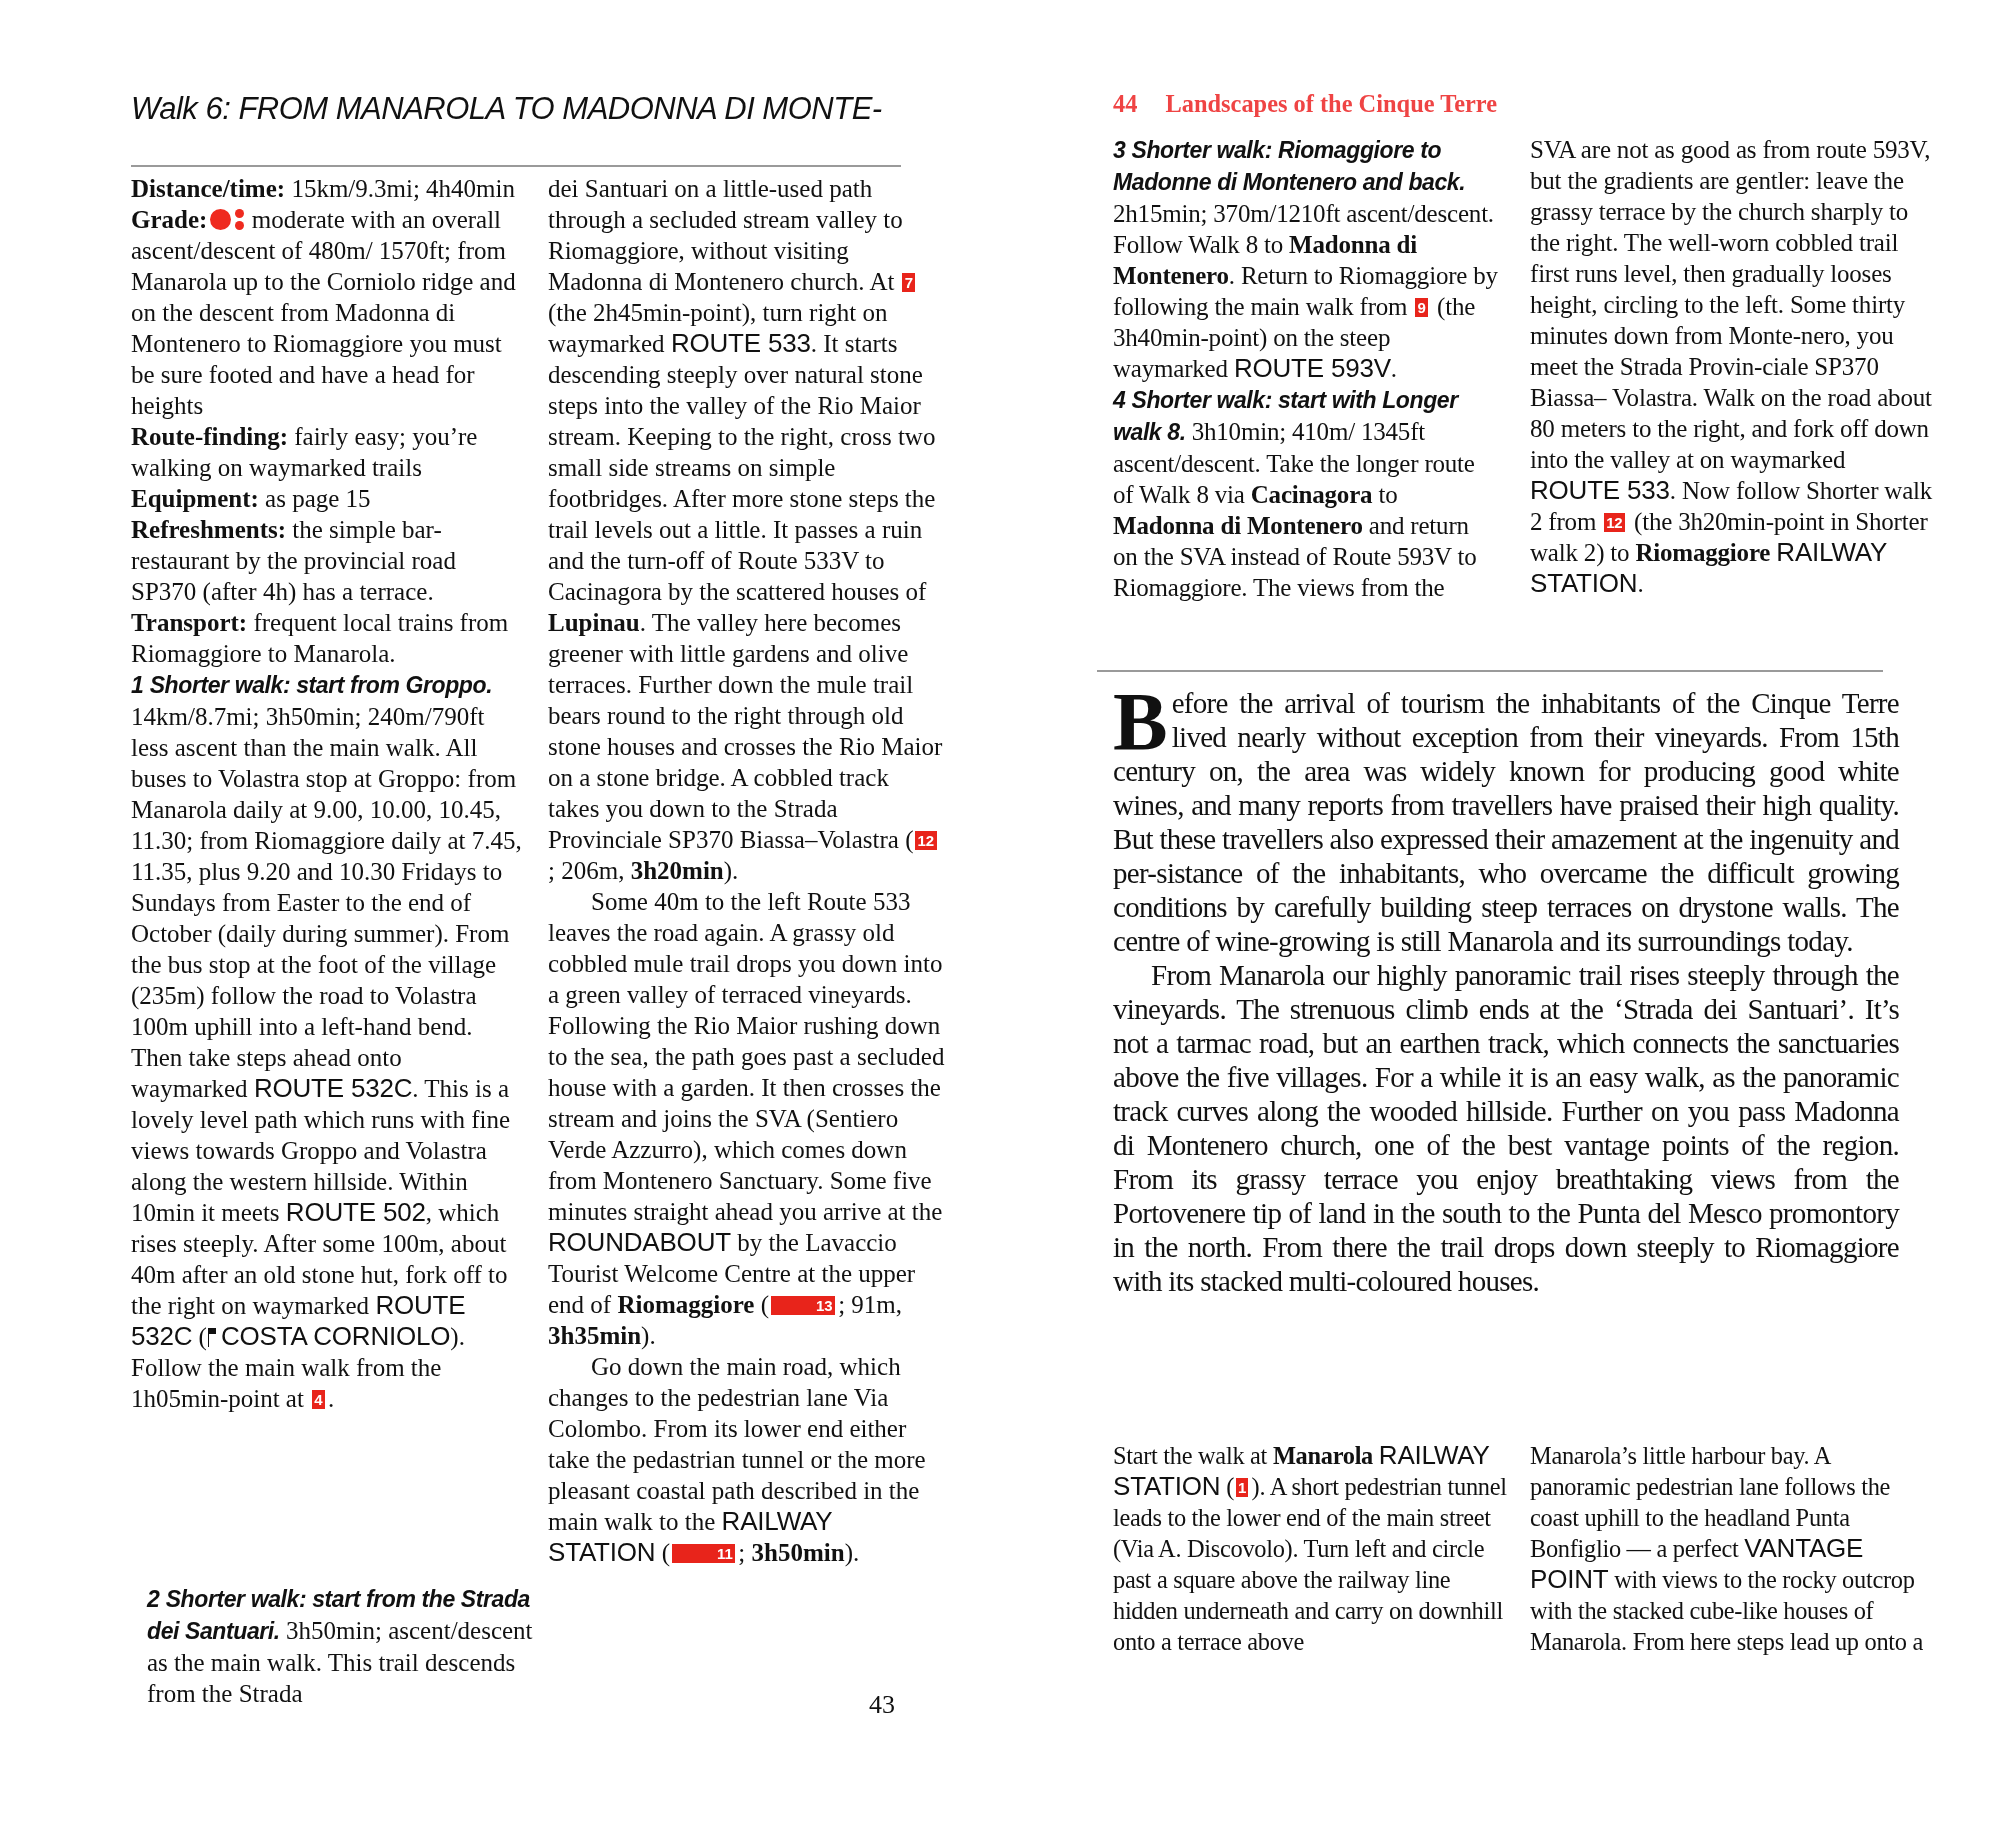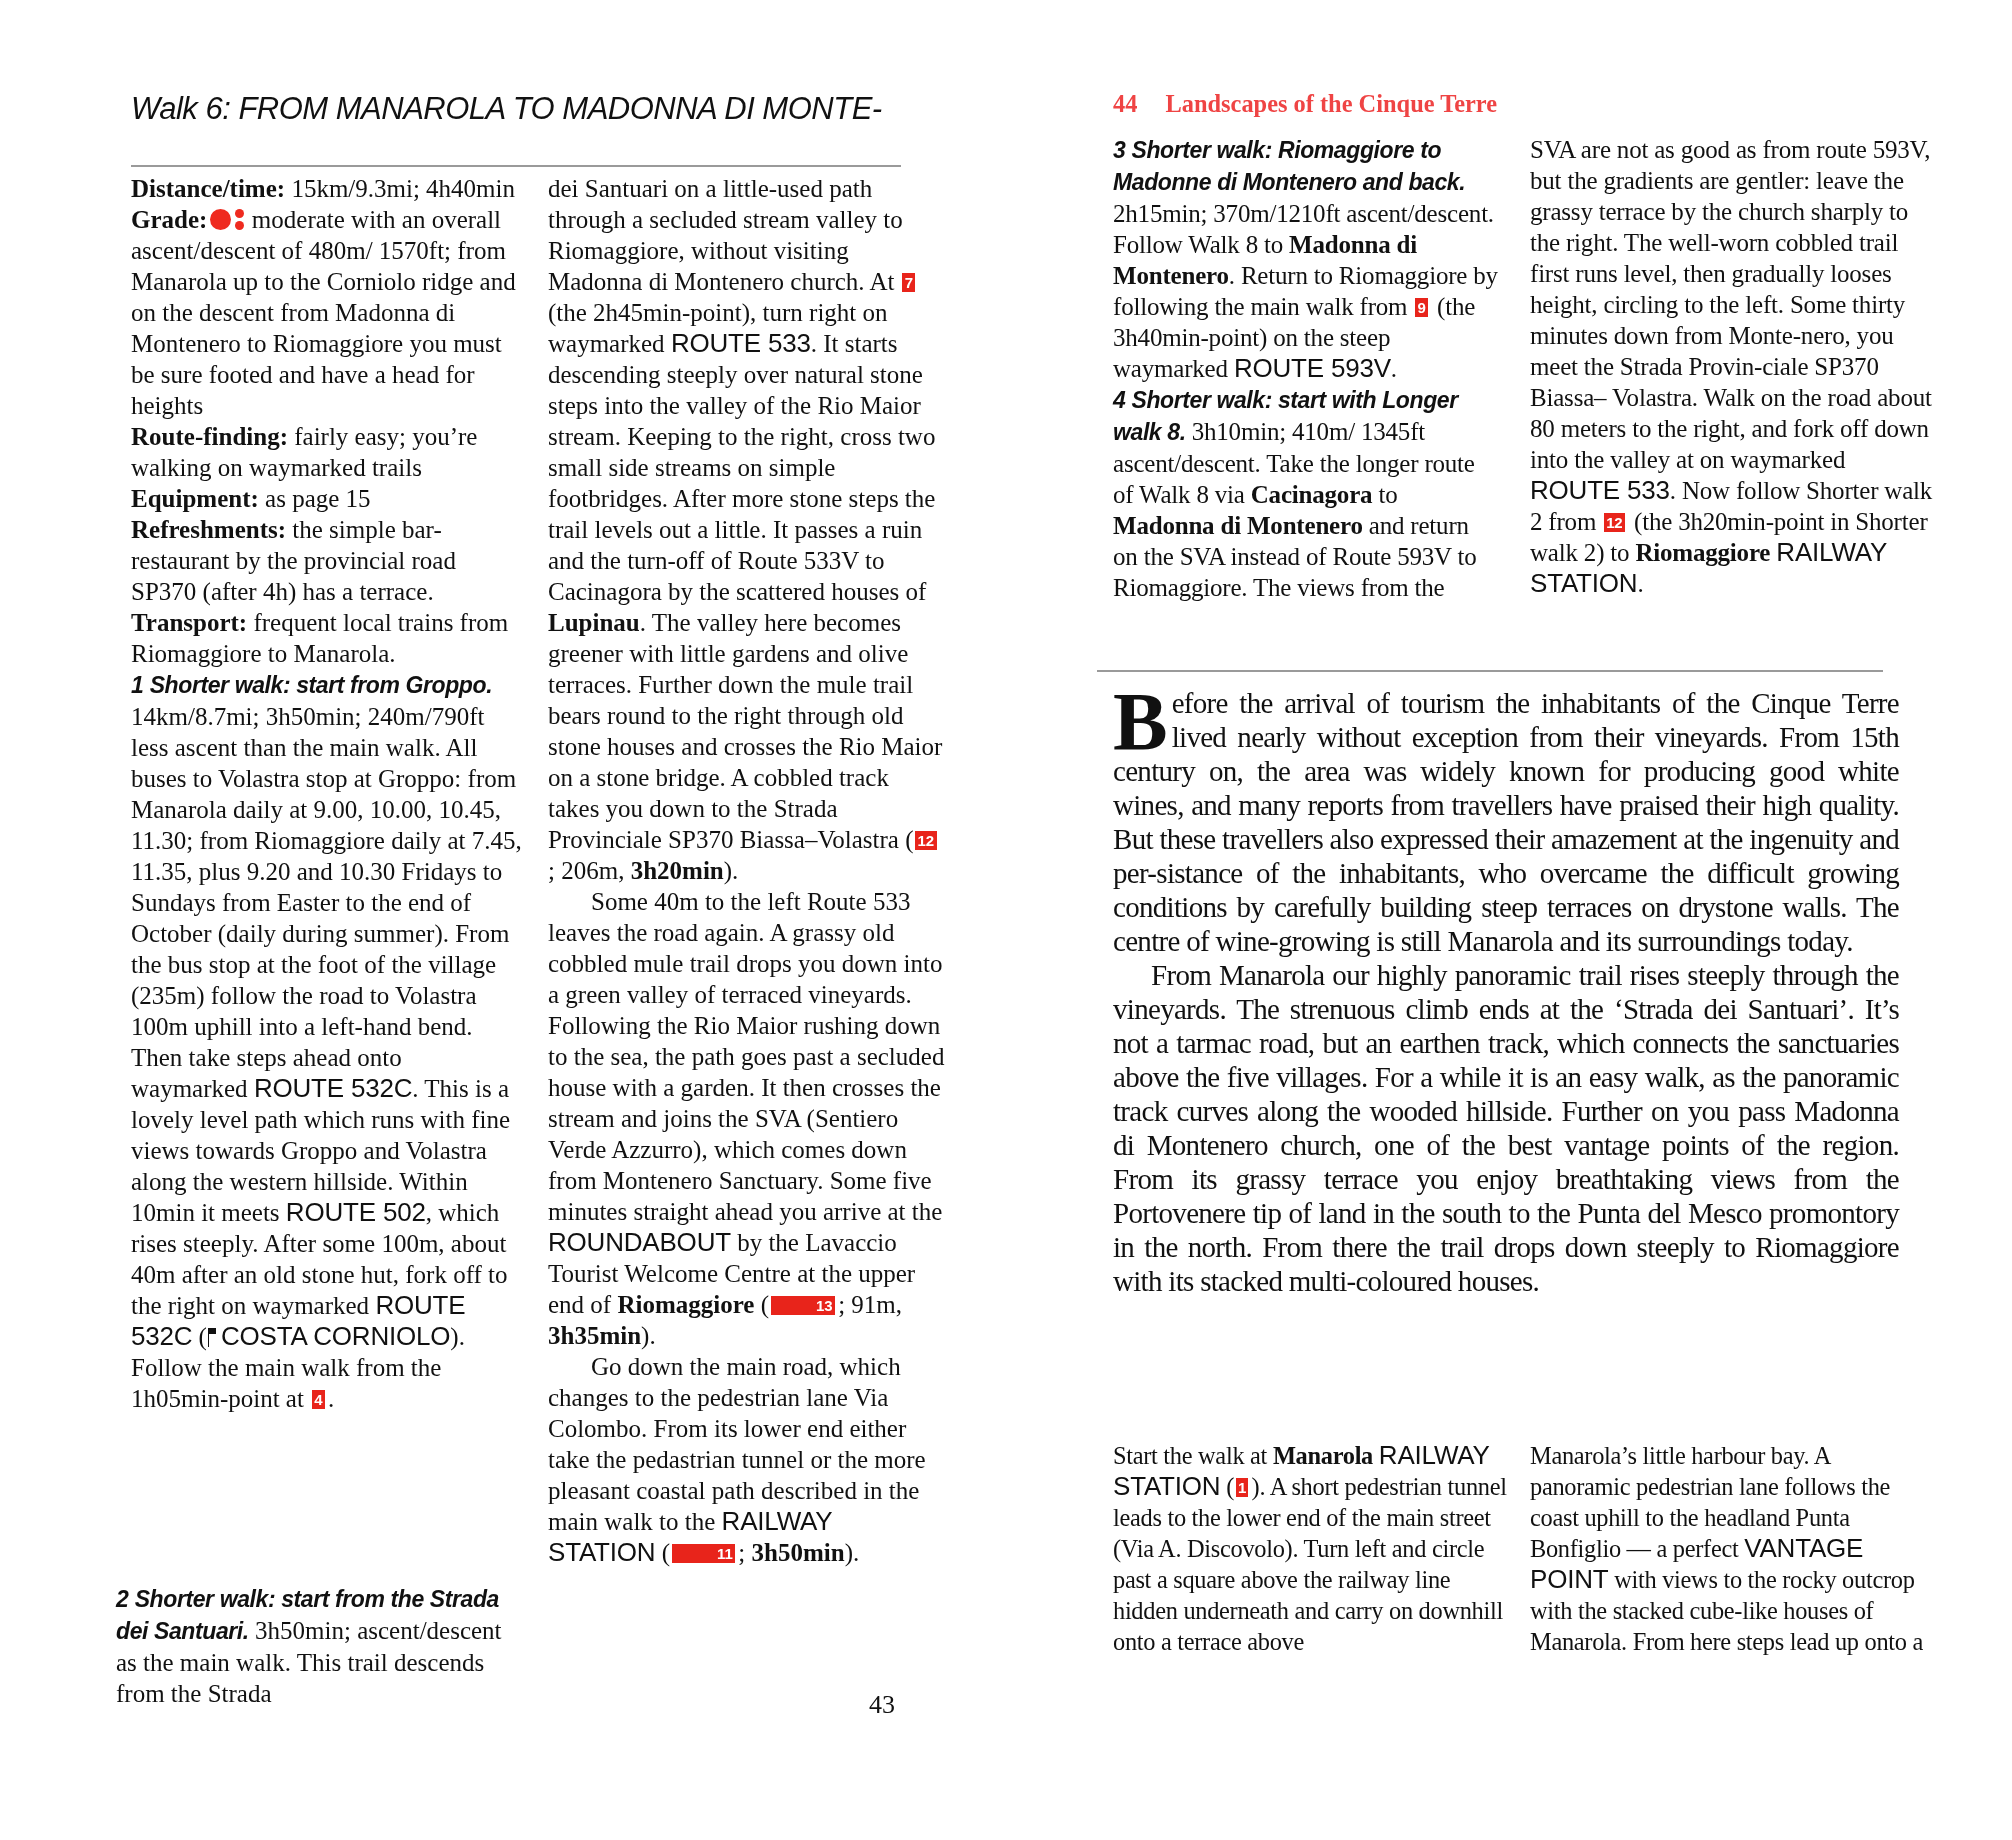--- a/index.html
+++ b/index.html
@@ -53,21 +53,21 @@
     <span>14km/8.7mi; 3h50min; 240m/790ft less ascent than the main walk. All buses to Volastra stop at Groppo: from Manarola daily at 9.00, 10.00, 10.45, 11.30; from Riomaggiore daily at 7.45, 11.35, plus 9.20 and 10.30 Fridays to Sundays from Easter to the end of October (daily during summer). From the bus stop at the foot of the village (235m) follow the road to Volastra 100m uphill into a left-hand bend. Then take steps ahead onto waymarked</span>
     <span class="sc">ROUTE 532C</span><span>. This is a lovely level path which runs with fine views towards Groppo and Volastra along the western hillside. Within 10min it meets</span>
     <span class="sc">ROUTE 502</span><span>, which rises steeply. After some 100m, about 40m after an old stone hut, fork off to the right on waymarked</span>
     <span class="sc">ROUTE 532C</span>
     <span>(</span><span class="flag"></span><span class="sc">COSTA CORNIOLO</span><span>). Follow the main walk from the 1h05min-point at</span>
     <span class="mk">4</span><span>.</span>
   </p>
 
 </div>
 
-<div class="col" style="left:116px; top:1583px; width:393px;">
+<div class="col" style="left:147px; top:1583px; width:393px;">
   <p><span class="sh">2</span> <span class="sh">Shorter walk: start from the Strada dei Santuari.</span> <span>3h50min; ascent/descent as the main walk. This trail descends from the Strada</span></p>
 </div>
 
 <div class="col" style="left:548px; top:173px; width:397px;">
   <p>
     <span>dei Santuari on a little-used path through a secluded stream valley to Riomaggiore, without visiting Madonna di Montenero church. At</span>
     <span class="mk">7</span>
     <span>(the 2h45min-point), turn right on waymarked</span>
     <span class="sc">ROUTE 533</span><span>. It starts descending steeply over natural stone steps into the valley of the Rio Maior stream. Keeping to the right, cross two small side streams on simple footbridges. After more stone steps the trail levels out a little. It passes a ruin and the turn-off of Route 533V to Cacinagora by the scattered houses of</span>
     <span class="b">Lupinau</span><span>. The valley here becomes greener with little gardens and olive terraces. Further down the mule trail bears round to the right through old stone houses and crosses the Rio Maior on a stone bridge. A cobbled track takes you down to the Strada Provinciale SP370 Biassa–Volastra (</span><span class="mk">12</span><span>; 206m,</span>

